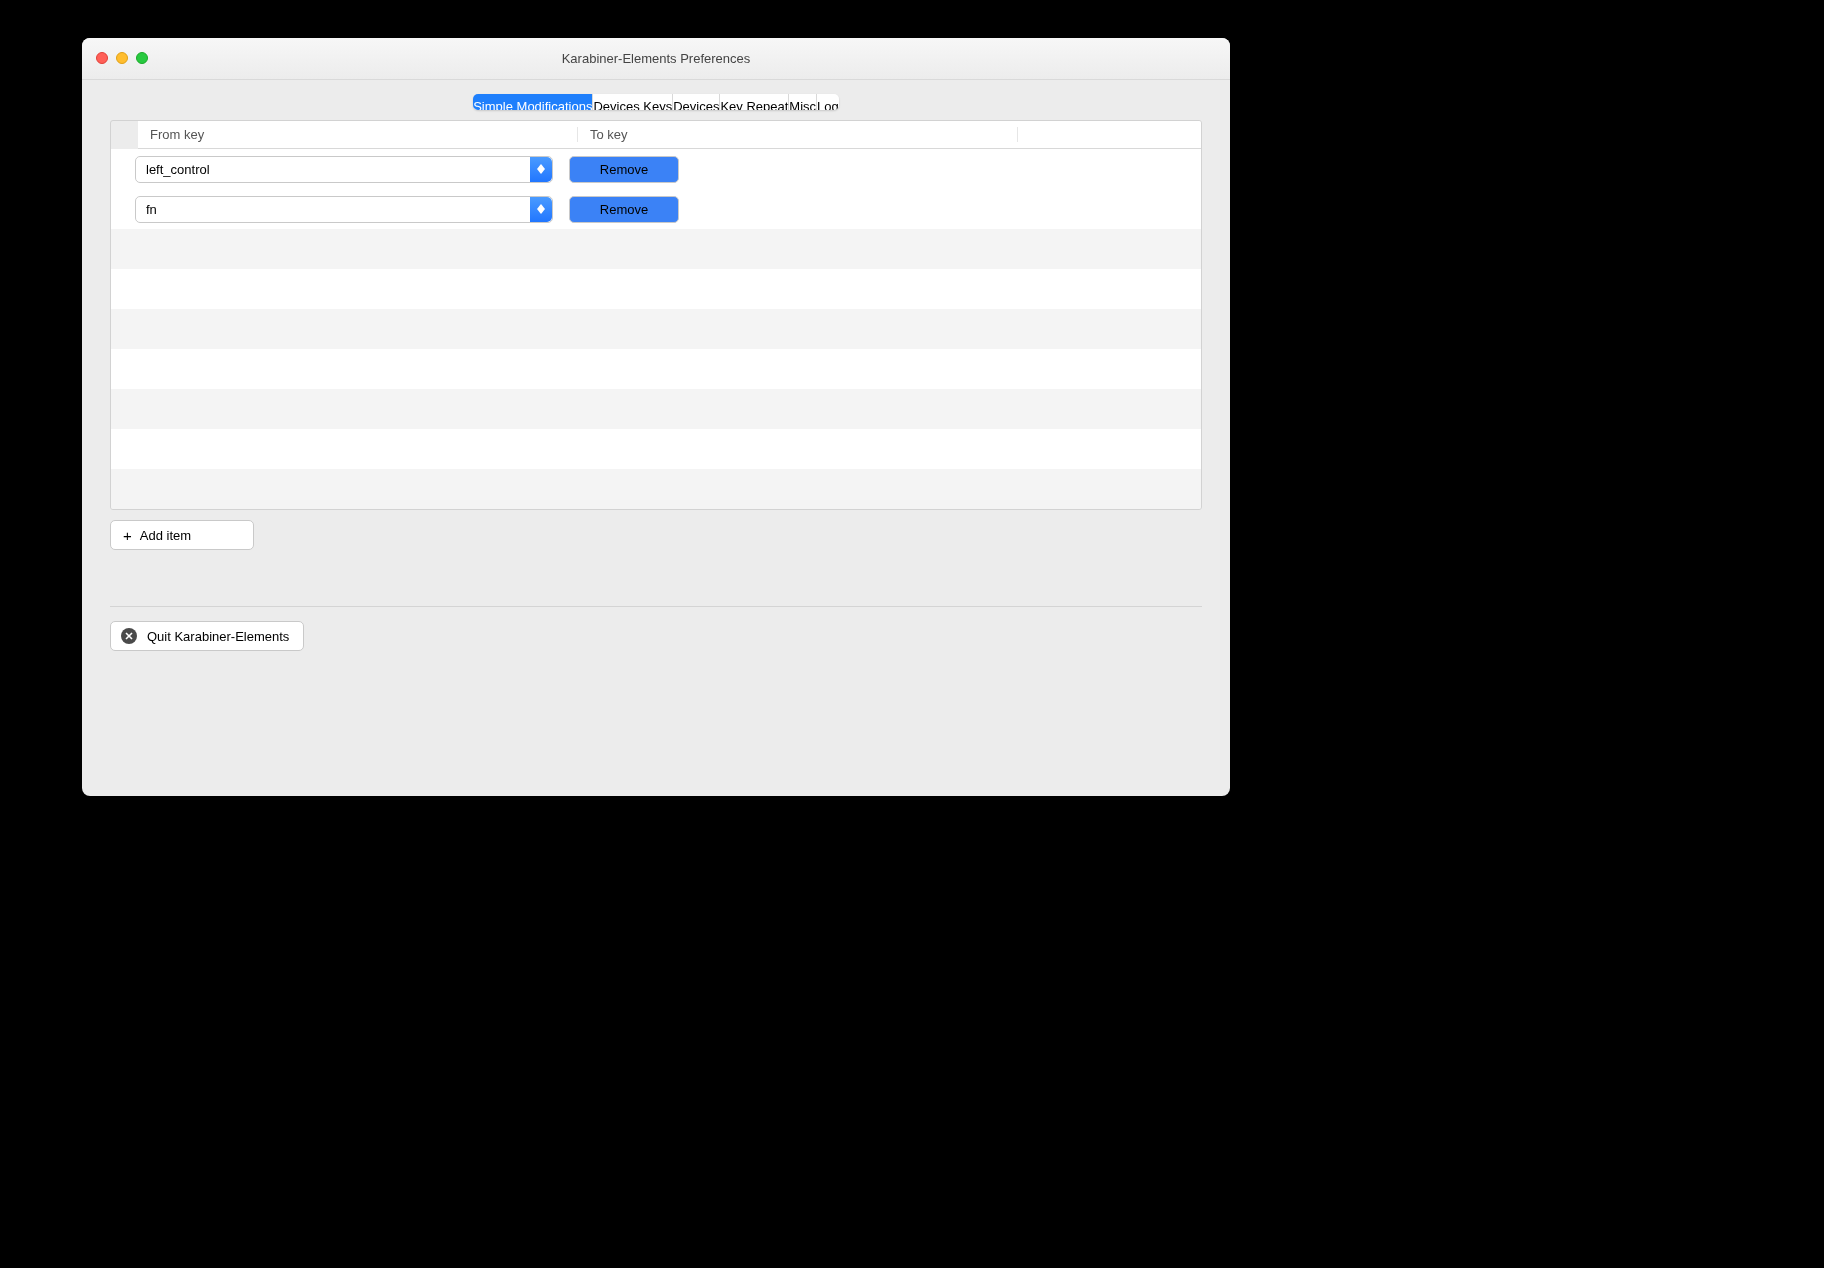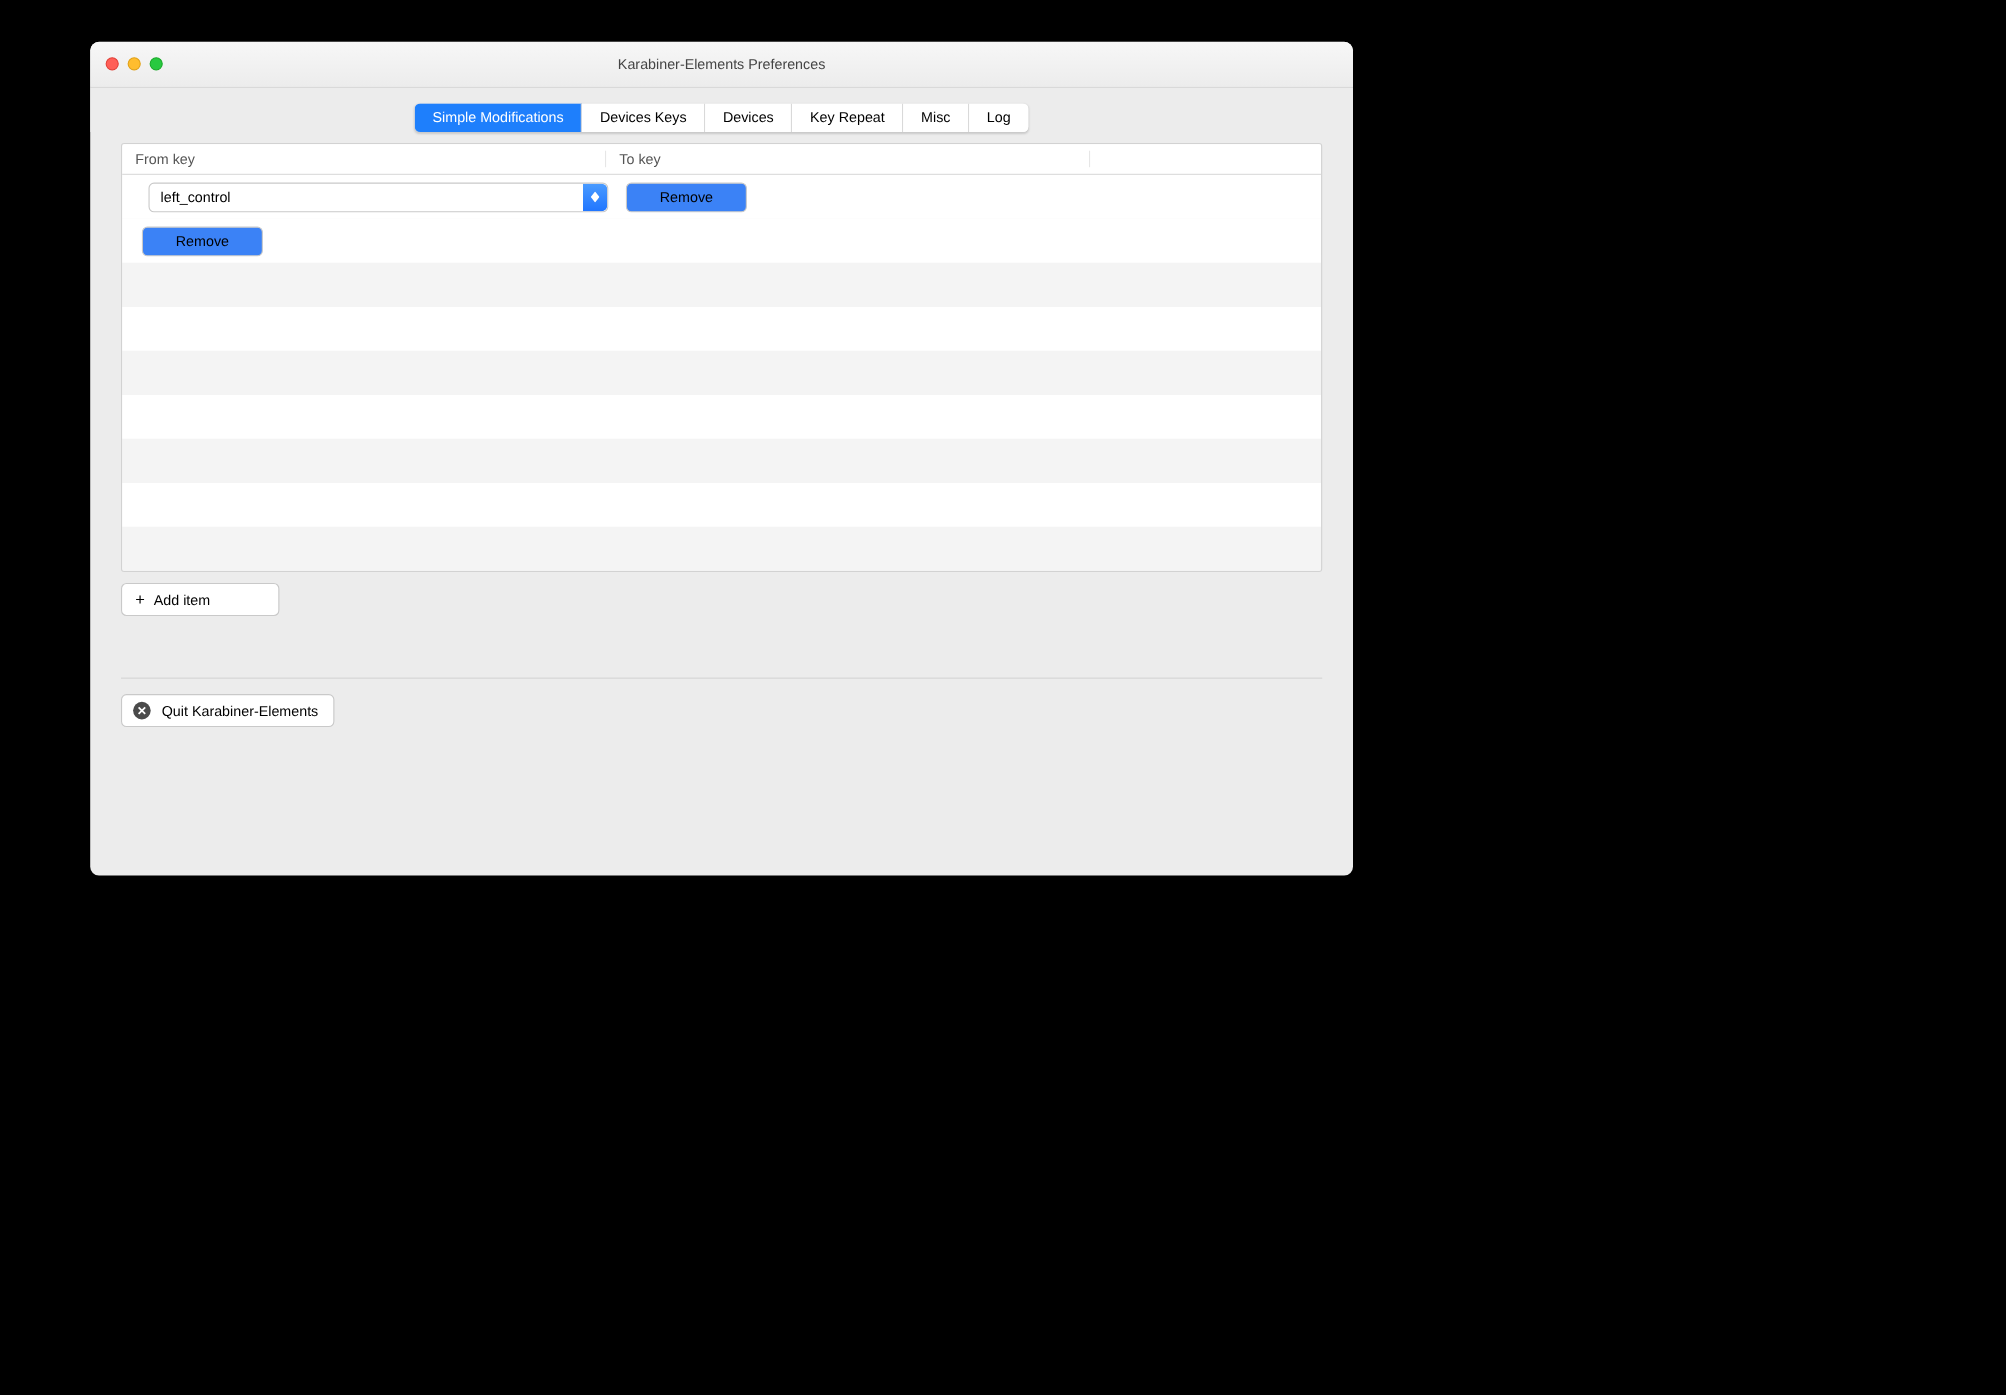--- a/index.html
+++ b/index.html
@@ -59,28 +59,29 @@
     padding-top:14px;
     background:#ececec;
   }
   .tabs {
     display:flex;
     border-radius:5px;
     overflow:hidden;
     box-shadow:0 1px 2px rgba(0,0,0,0.15);
   }
   .tab {
-    height:26px;
+    height:16px;
     line-height:26px;
-    padding:0 16px;
+    padding:0 0;
     background:#fff;
     border-right:1px solid #d9d9d9;
     font-size:13px;
     cursor:pointer;
     white-space:nowrap;
+    text-decoration:underline;
   }
   .tab:last-child { border-right:none; }
   .tab.active {
     background:#1e7ffc;
     color:#fff;
   }
   
   .content {
     margin:10px 28px 0 28px;
   }
@@ -91,20 +92,21 @@
     overflow:hidden;
   }
   .headerrow {
     display:flex;
     background:#fff;
     border-bottom:1px solid #d8d8d8;
     height:28px;
     font-size:13px;
     color:#555;
     align-items:center;
+    margin-left:27px;
   }
   .headerrow .col1 { width:440px; padding-left:12px; border-right:1px solid #e6e6e6;}
   .headerrow .col2 { width:440px; padding-left:12px; border-right:1px solid #e6e6e6;}
   .headerrow .col3 { flex:1; }
   .striperow {
     height:40px;
     display:flex;
     align-items:center;
     padding:0 10px;
   }
@@ -239,20 +241,33 @@
               <svg width="8" height="5">
                   <polygon points="0,0 8,0 4,5" fill="#fff"></polygon>
                 </svg>
             </div>
           </div>
         </div>
         <button class="removebtn">Remove</button>
       </div>
 
       <div class="striperow white">
+        <div class="cellwrap">
+          <div class="popup">
+            <span class="val">fn</span>
+            <div class="cap">
+              <svg width="8" height="5">
+                  <polygon points="4,0 8,5 0,5" fill="#fff"></polygon>
+                </svg>
+              <svg width="8" height="5">
+                  <polygon points="0,0 8,0 4,5" fill="#fff"></polygon>
+                </svg>
+            </div>
+          </div>
+        </div>
         <button class="removebtn">Remove</button>
       </div>
 
       <div class="striperow gray"></div>
       <div class="striperow white"></div>
       <div class="striperow gray"></div>
       <div class="striperow white"></div>
       <div class="striperow gray"></div>
       <div class="striperow white"></div>
       <div class="striperow gray"></div>

